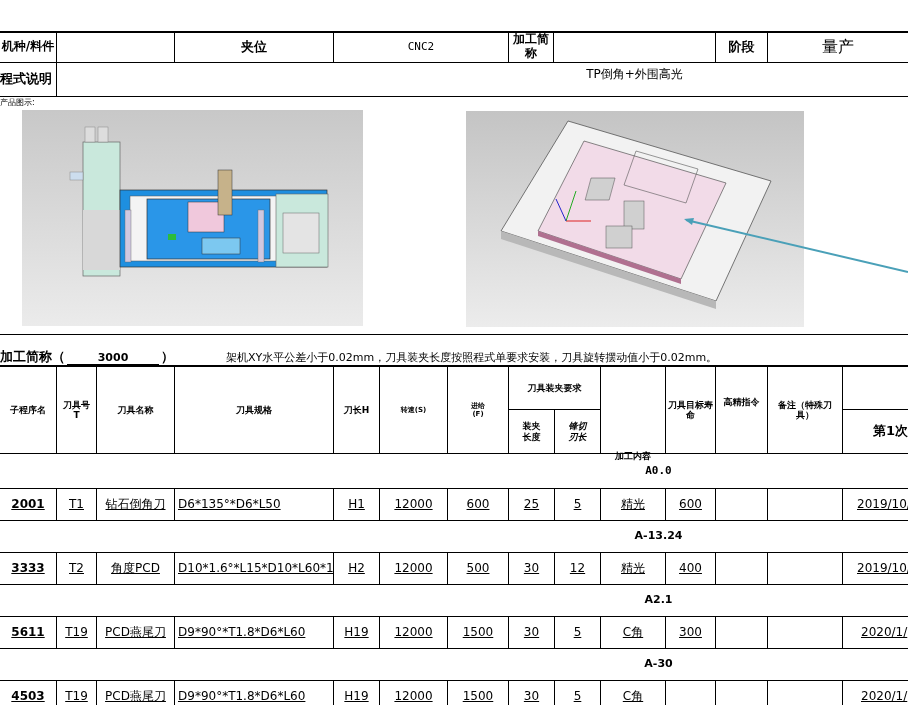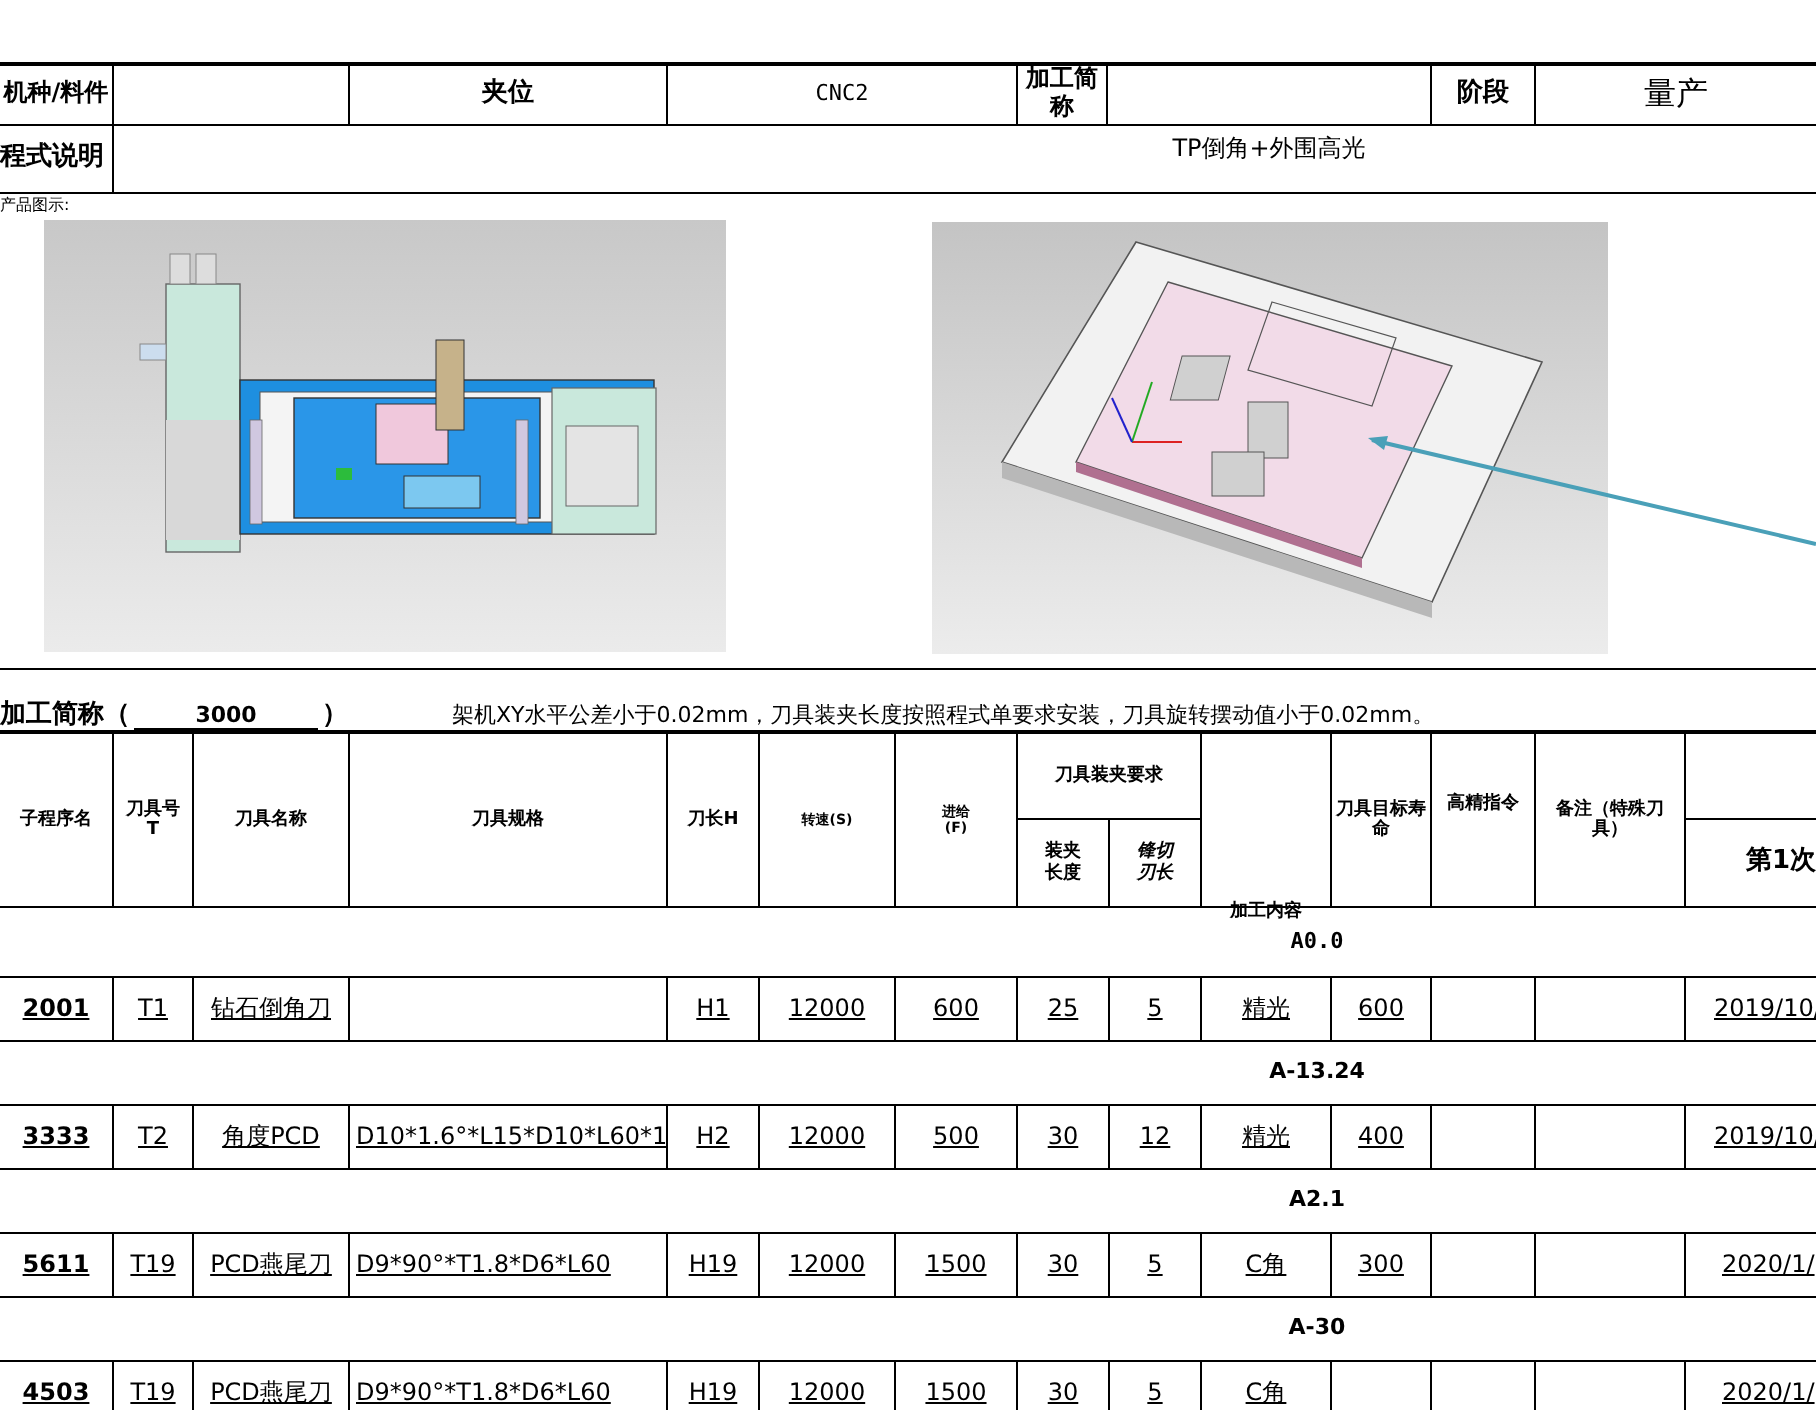--- a/index.html
+++ b/index.html
@@ -142,20 +142,21 @@
     <div class="vl" style="left:508px;top:0;height:31px;"></div>
     <div class="vl" style="left:554px;top:0;height:31px;"></div>
     <div class="vl" style="left:600px;top:0;height:31px;"></div>
     <div class="vl" style="left:665px;top:0;height:31px;"></div>
     <div class="vl" style="left:715px;top:0;height:31px;"></div>
     <div class="vl" style="left:767px;top:0;height:31px;"></div>
     <div class="vl" style="left:842px;top:0;height:31px;"></div>
   <div class="cell dat b" style="left:0;top:0;width:56px;height:31px;">2001</div>
   <div class="cell dat" style="left:57px;top:0;width:39px;height:31px;">T1</div>
   <div class="cell dat" style="left:97px;top:0;width:77px;height:31px;">钻石倒角刀</div>
+  <div class="cell dat spec" style="left:175px;top:0;width:158px;height:31px;">D6*135°*D6*L50</div>
   <div class="cell dat" style="left:334px;top:0;width:45px;height:31px;">H1</div>
   <div class="cell dat" style="left:380px;top:0;width:67px;height:31px;">12000</div>
   <div class="cell dat" style="left:448px;top:0;width:60px;height:31px;">600</div>
   <div class="cell dat" style="left:509px;top:0;width:45px;height:31px;">25</div>
   <div class="cell dat" style="left:555px;top:0;width:45px;height:31px;">5</div>
   <div class="cell dat" style="left:601px;top:0;width:64px;height:31px;">精光</div>
   <div class="cell dat" style="left:666px;top:0;width:49px;height:31px;">600</div>
   <div class="cell dat" style="left:716px;top:0;width:51px;height:31px;"></div>
   <div class="cell dat" style="left:768px;top:0;width:74px;height:31px;"></div>
   <div class="cell dat" style="left:843px;top:0;width:80px;height:31px;justify-content:flex-start;padding-left:14px;white-space:nowrap;">2019/10/</div>

